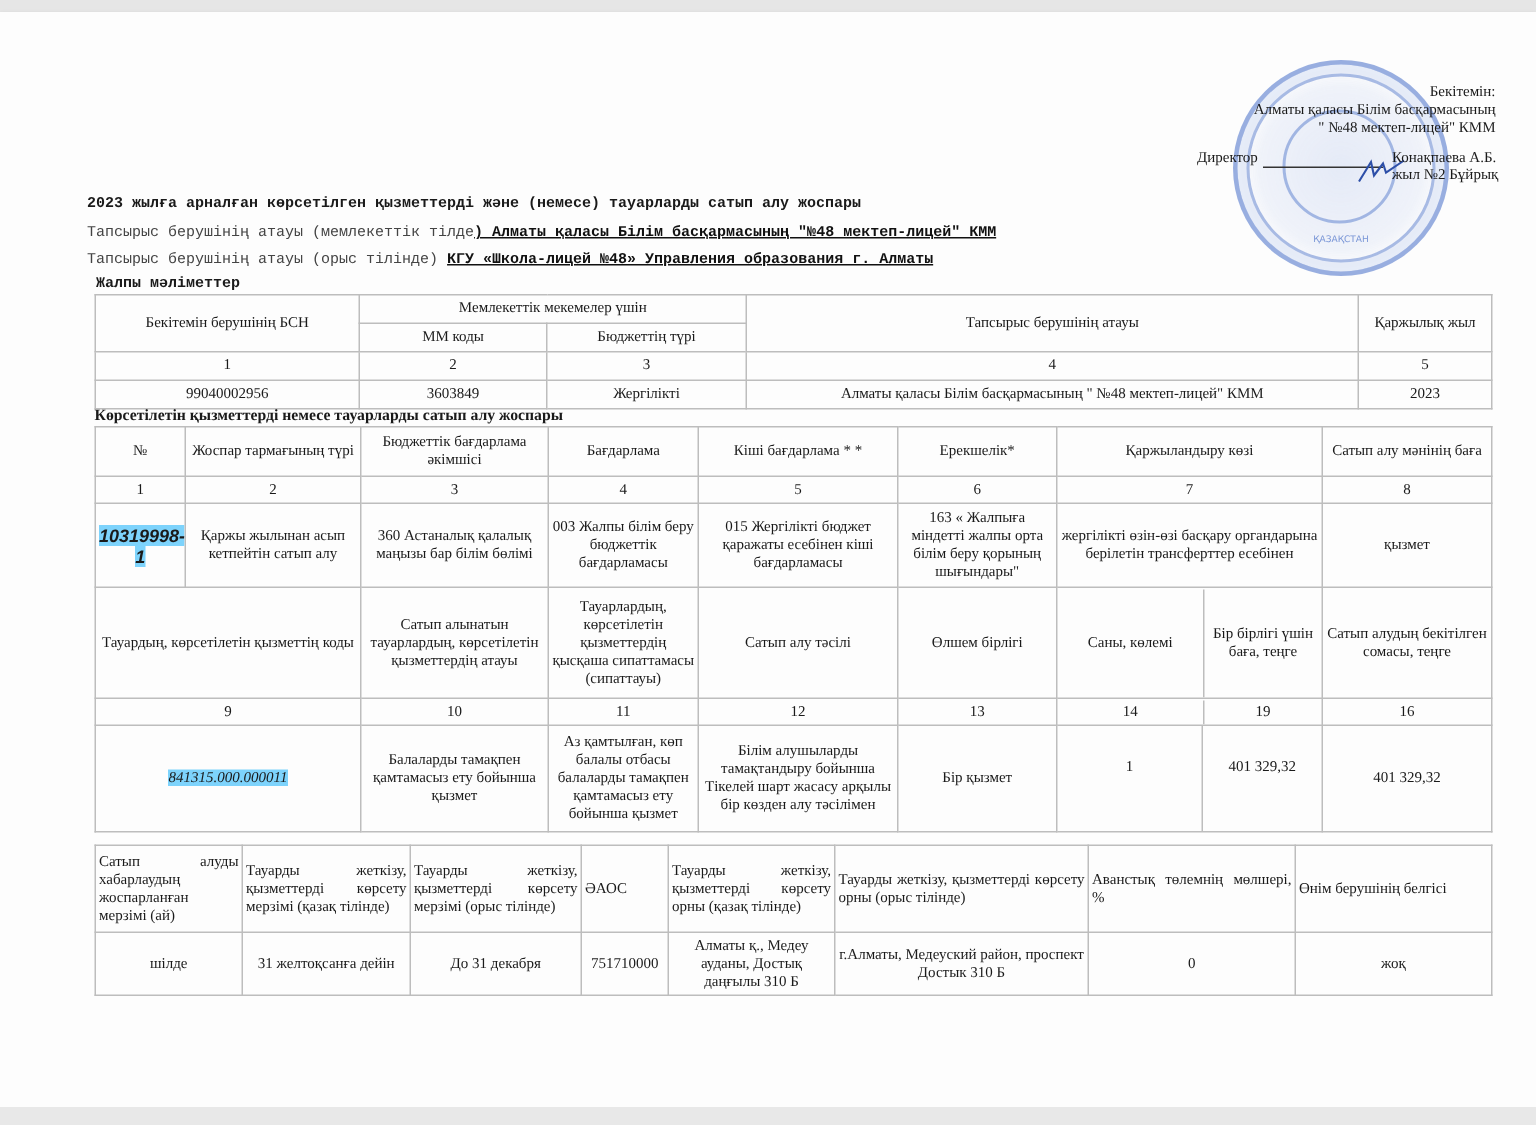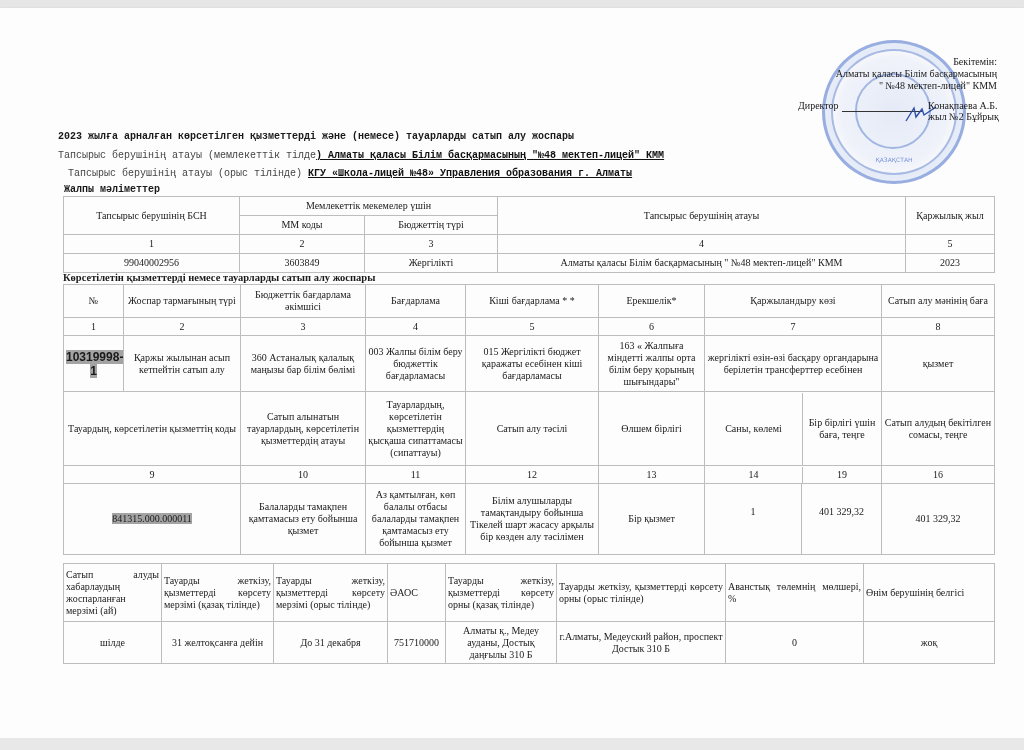--- a/index.html
+++ b/index.html
@@ -43,38 +43,38 @@
   .director-row .dline { position: absolute; left: 44px; top: 11px; width: 80px; border-bottom: 1px solid #333; }
   .signature { position: absolute; left: 60px; top: -6px; width: 40px; height: 18px; }
   .director-row .dname { position: absolute; left: 130px; top: 0; white-space: nowrap; }
   .director-row .dorder { position: absolute; left: 130px; top: 11px; white-space: nowrap; }
 
   
   .mono { font-family: "Liberation Mono", monospace; }
   .line { position: absolute; font-size: 10px; white-space: nowrap; }
   .title-line { left: 58px; top: 131px; font-weight: bold; }
   .cust-kz { left: 58px; top: 150px; color: #444; }
-  .cust-ru { left: 68px; top: 168px; color: #444; }
+  .cust-ru { left: 58px; top: 168px; color: #444; }
   .cust-kz b, .cust-ru b { color: #111; text-decoration: underline; margin-top: 16px; }
   .general { left: 64px; top: 184px; font-weight: bold; }
   .section2 { position: absolute; left: 63px; top: 272px; font-size: 10.5px; font-weight: bold; font-family: "Liberation Serif", serif; }
 
   table { border-collapse: collapse; position: absolute; table-layout: fixed; }
   td, th {
     border: 1px solid #bdbdbd; font-weight: normal; text-align: center; vertical-align: middle;
     font-size: 10px; line-height: 12px; padding: 1px 2px; overflow: hidden;
   }
 
   #t1 { left: 63px; top: 196px; width: 931px; }
   #t1 td { height: 16px; }
 
   #t2 { left: 63px; top: 284px; width: 931px; }
   #t3 { left: 63px; top: 563px; width: 931px; }
   .just { text-align: justify; text-align-last: left; }
-  .hl { background: #a3a3a3; }
+  .hl { background: #7dd3fc; font-style: italic; }
   .big { font-family: "Liberation Sans", sans-serif; font-size: 12px; font-weight: bold; line-height: 14px; }
 </style>
 </head>
 <body>
 
 <div class="top-bar"></div>
 <div class="page"></div>
 <div class="bottom-bar"></div>
 
 <div class="stamp">
@@ -106,21 +106,21 @@
 <table id="t1">
   <colgroup>
       <col style="width:176px">
       <col style="width:125px">
       <col style="width:133px">
       <col style="width:408px">
       <col style="width:89px">
     </colgroup>
   <tbody>
       <tr>
-    <td rowspan="2">Тапсырыс берушінің БСН</td>
+    <td rowspan="2">Бекітемін берушінің БСН</td>
     <td colspan="2">Мемлекеттік мекемелер үшін</td>
     <td rowspan="2">Тапсырыс берушінің атауы</td>
     <td rowspan="2">Қаржылық жыл</td>
   </tr>
   <tr>
     <td>ММ коды</td>
     <td>Бюджеттің түрі</td>
   </tr>
   <tr>
     <td>1</td>

